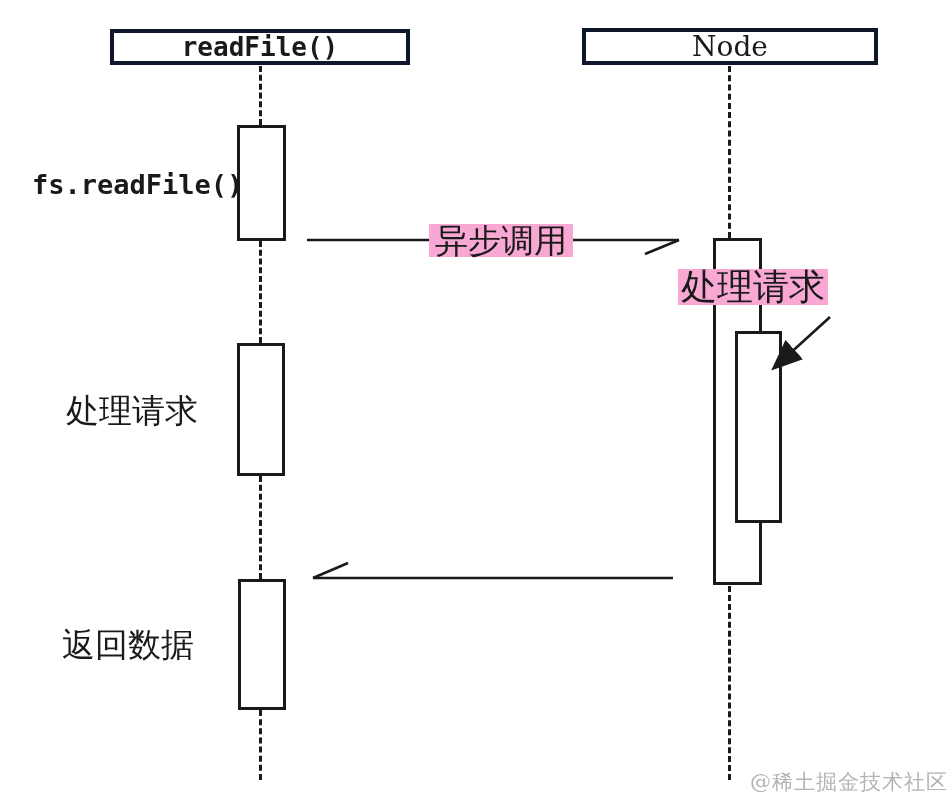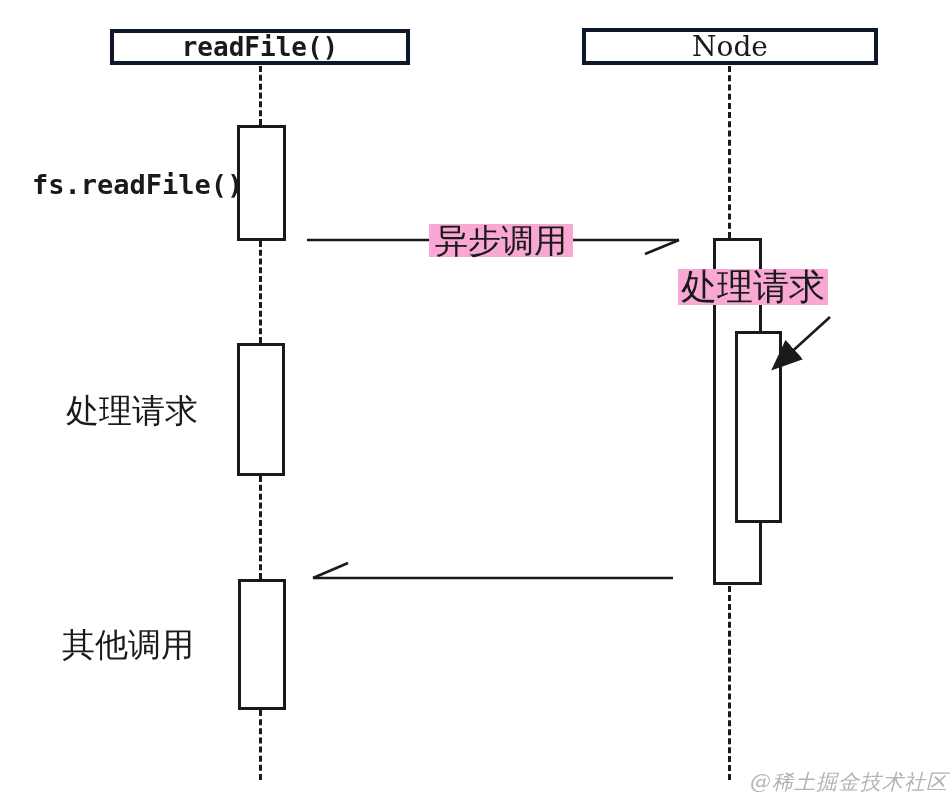--- a/index.html
+++ b/index.html
@@ -45,21 +45,20 @@
     z-index:6;
   }
   .lbl.mono{font-family:"DejaVu Sans Mono","Liberation Mono",monospace;font-weight:bold;font-size:27px;}
   .lbl.onLine{background:#f9a8d4;padding:0 6px;}
   .watermark{
     position:absolute;
     right:4px;top:768px;
     font-size:21px;
     letter-spacing:1px;
     z-index:6;
-    font-style:italic;
   }
 </style>
 </head>
 <body>
 
 <div id="canvas">
 
   <div class="hbox mono" style="left:110px;top:29px;width:300px;height:36px;">
     <span>readFile()</span>
   </div>
@@ -97,21 +96,21 @@
     <g stroke="#1a1a1a" stroke-width="2.6" fill="none">
       <line x1="313" y1="578" x2="673" y2="578"></line>
       <line x1="313" y1="578" x2="348" y2="563"></line>
     </g>
 
     <line x1="830" y1="317" x2="775" y2="367" stroke="#1a1a1a" stroke-width="2.6" marker-end="url(#solidHead)"></line>
   </svg>
 
   <div class="lbl mono" style="left:32px;top:171px;text-align:right;">fs.readFile()</div>
   <div class="lbl" style="left:66px;top:394px;">处理请求</div>
-  <div class="lbl" style="left:62px;top:628px;">其他调用</div>
+  <div class="lbl" style="left:62px;top:628px;">返回数据</div>
 
   <div class="lbl onLine" style="left:429px;top:224px;">异步调用</div>
 
   <div class="lbl onLine" style="left:678px;top:269px;font-size:36px;padding:0 3px;">处理请求</div>
 
   <div class="watermark" style="color:#b3b3b3;">@稀土掘金技术社区</div>
 
 </div>
 
 </body></html>

